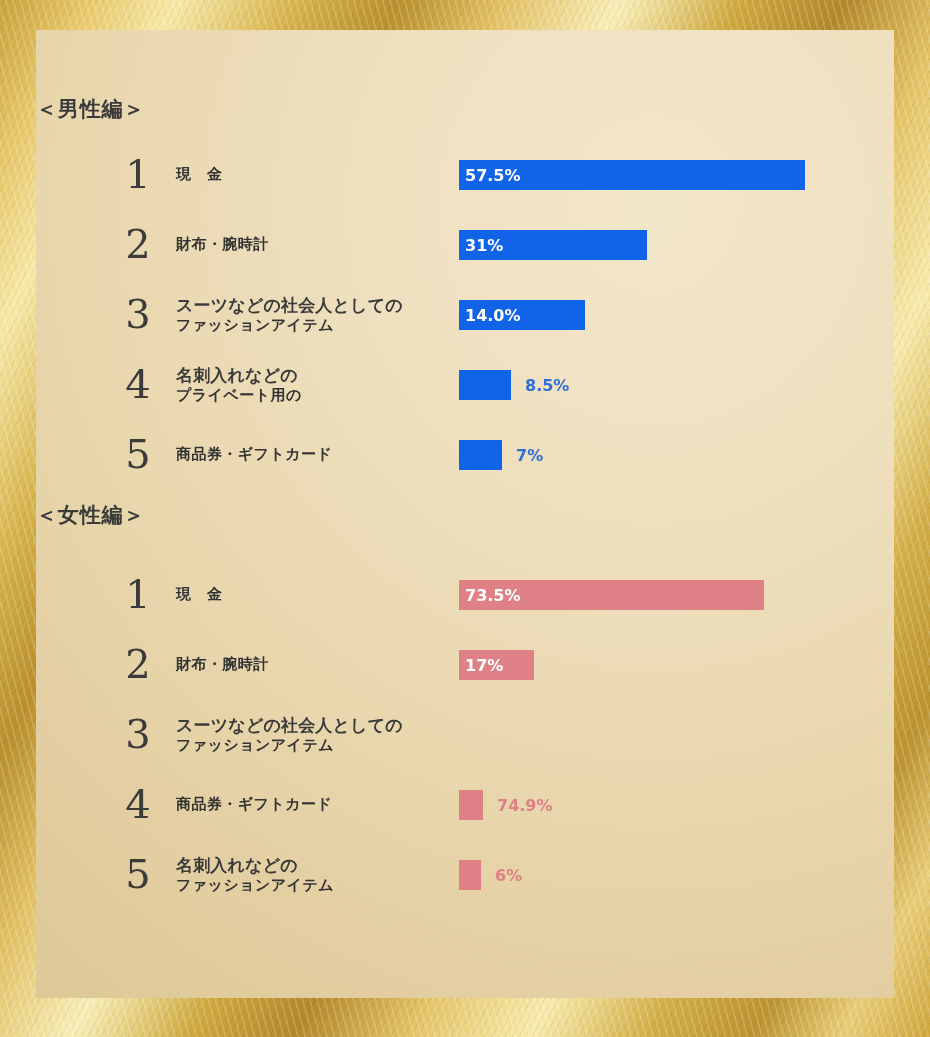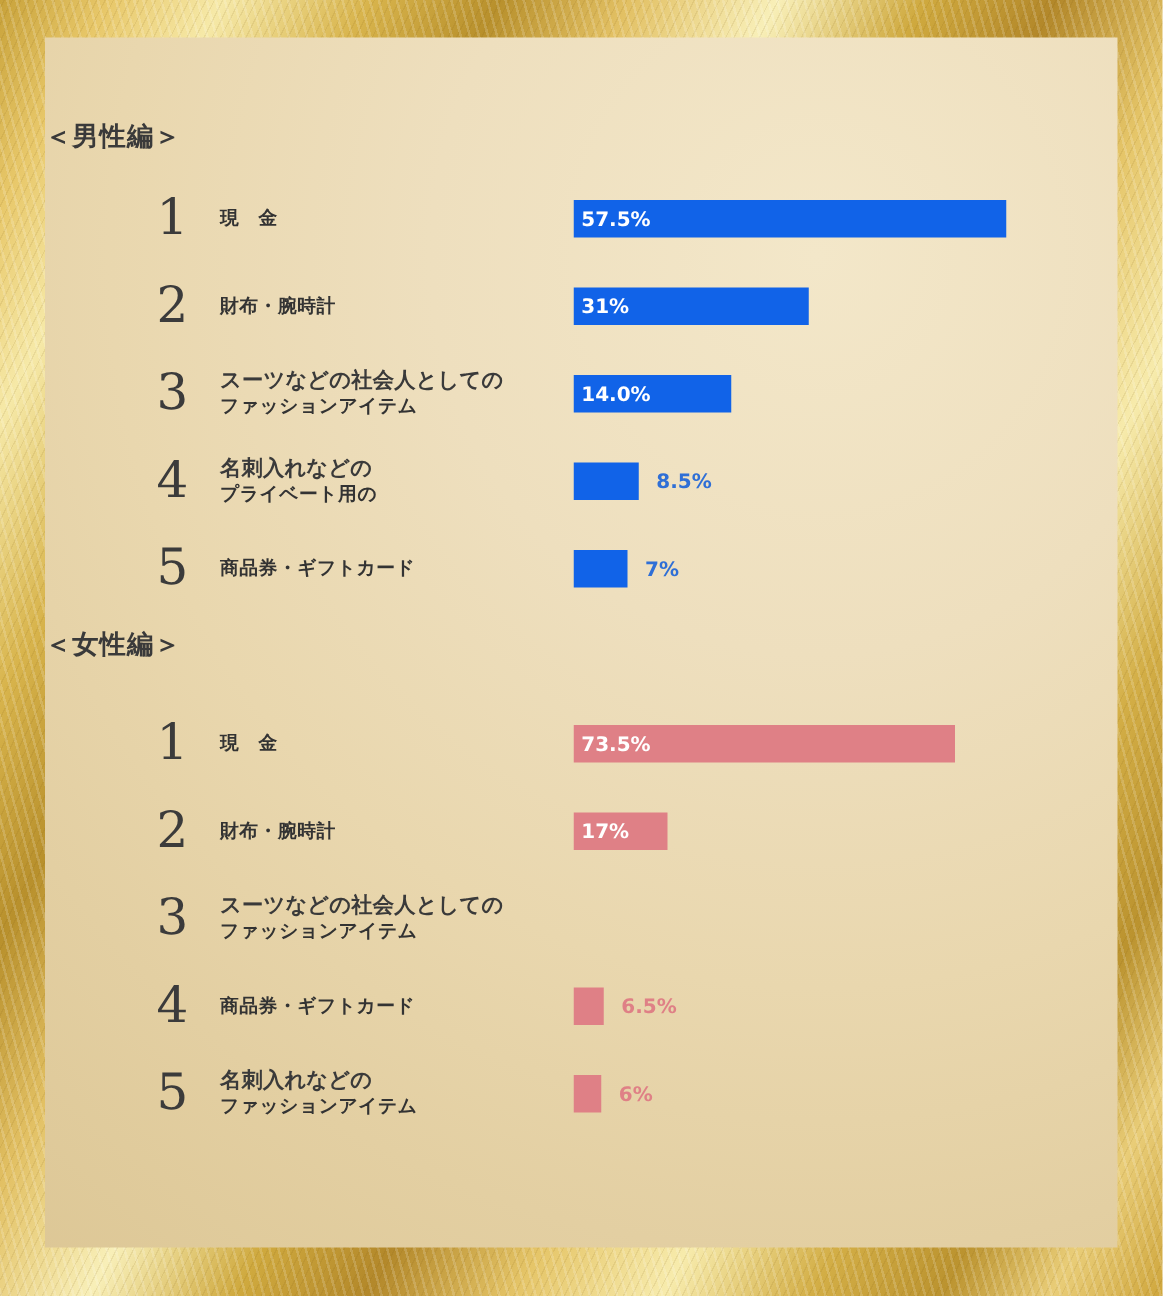--- a/index.html
+++ b/index.html
@@ -252,21 +252,21 @@
             <span class="main">ファッションアイテム</span>
           </div>
         </div>
         <div class="row">
           <div class="rank">4</div>
           <div class="label">
             <span class="main">商品券・ギフトカード</span>
           </div>
           <div class="bar-area">
             <div class="bar" style="width: 24px;"></div>
-            <div class="bar-value-out" style="left: 38px;">6.5%</div>
+            <div class="bar-value-out" style="left: 38px;">74.9%</div>
           </div>
         </div>
         <div class="row">
           <div class="rank">5</div>
           <div class="label">
             <span class="sub">名刺入れなどの</span>
             <span class="main">ファッションアイテム</span>
           </div>
           <div class="bar-area">
             <div class="bar" style="width: 22px;"></div>

